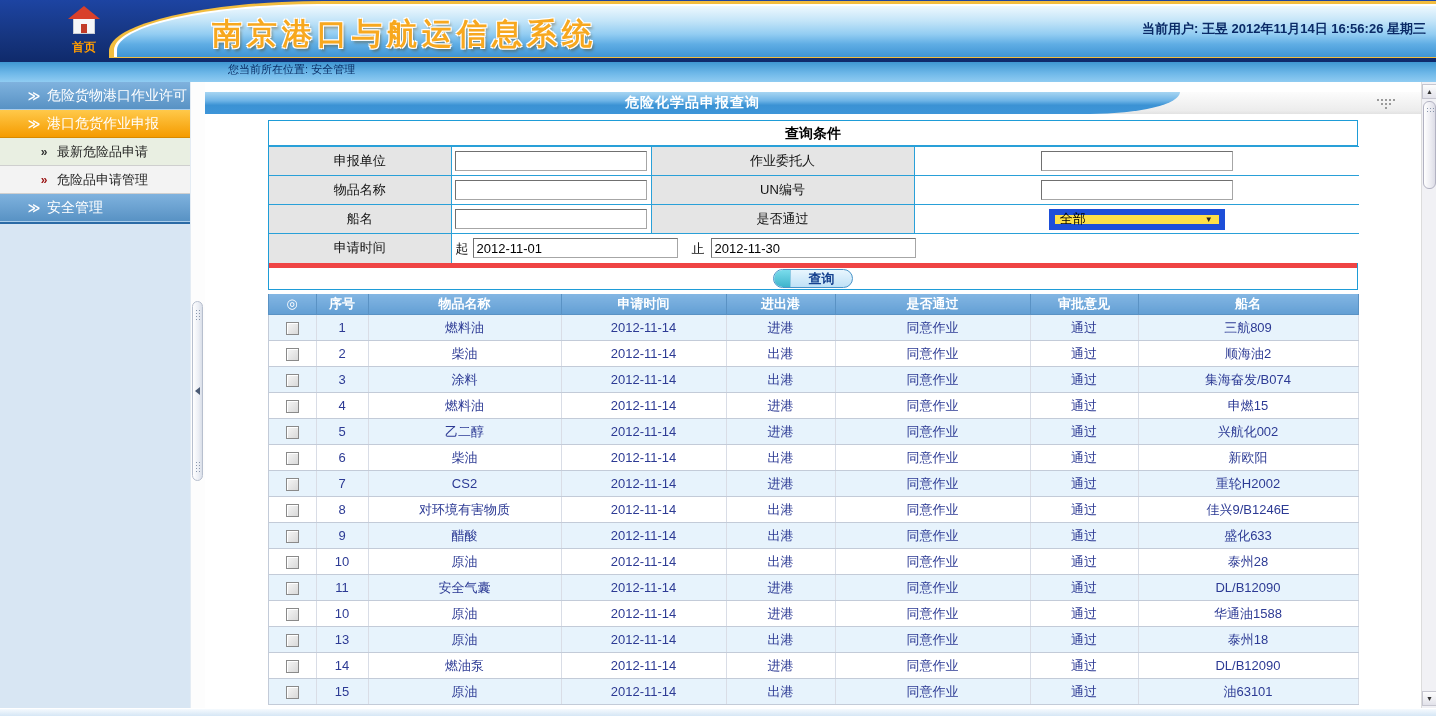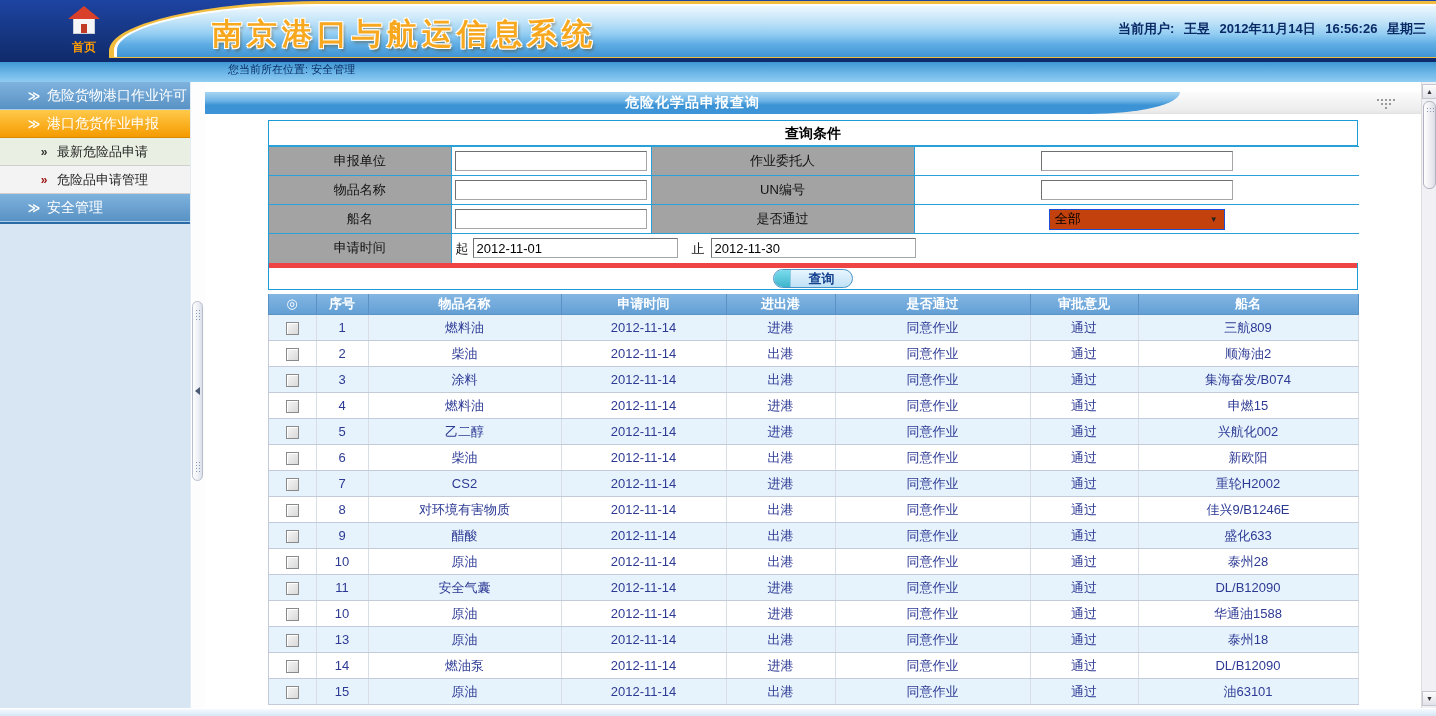--- a/index.html
+++ b/index.html
@@ -19,21 +19,21 @@
   .house .roof { width:0; height:0; margin:0 auto; border-left:16px solid transparent;
     border-right:16px solid transparent; border-bottom:13px solid #d8402a; }
   .house .body { width:22px; height:15px; margin:0 auto; background:#f5f6f8; border:1px solid #c9cdd4;
     border-top:none; position:relative; }
   .house .door { position:absolute; left:7px; bottom:0; width:6px; height:9px; background:#c23b27; }
   .home-label { margin-top:1px; font-size:12px; font-weight:bold; color:#ff9c00; }
   .app-title { position:absolute; left:95px; top:8px; font-size:30px; font-weight:bold;
     letter-spacing:5px; color:#f7a81f;
     text-shadow:1px 1px 0 #fff,-1px -1px 0 #fff,1px -1px 0 #fff,-1px 1px 0 #fff,2px 3px 3px rgba(90,60,0,.45); }
   .user-info { position:absolute; right:10px; top:14px; font-size:13px; font-weight:bold; color:#0a2a66; }
-  .user-info span { margin-left:6px; }
+  .user-info span { }
 
   
   .breadcrumb { height:20px; background:linear-gradient(180deg,#3f97d2 0%,#6db7e8 55%,#90ccf2 100%);
     font-size:11px; color:#0b2f66; line-height:14px; padding-left:228px; }
 
   
   .layout { display:flex; height:626px; }
 
   
   .sidebar { width:190px; display:flex; flex-direction:column; background:#d8e6f3; }
@@ -76,31 +76,31 @@
   .grip { position:absolute; right:26px; top:7px; width:18px; height:10px; cursor:pointer; }
   .grip::before { content:""; position:absolute; left:0; top:0; width:2px; height:2px; background:#9a9a9a;
     box-shadow:4px 0 0 #9a9a9a,8px 0 0 #9a9a9a,12px 0 0 #9a9a9a,16px 0 0 #9a9a9a,4px 4px 0 #9a9a9a,8px 4px 0 #9a9a9a,12px 4px 0 #9a9a9a,8px 8px 0 #9a9a9a; }
 
   
   .query-box { width:1090px; margin:6px auto 0; border:1px solid #1e9cd7; background:#fff; }
   .qhead { height:25px; line-height:25px; text-align:center; font-size:14px; font-weight:bold;
     color:#000; border-bottom:1px solid #29a0d8; }
   .fgrid { width:100%; border-collapse:collapse; table-layout:fixed; }
   .fgrid td { border:1px solid #29a0d8; height:29px; font-size:13px; color:#111; text-align:center; }
-  .fgrid td.flabel { background:#a3a3a3; }
+  .fgrid td.flabel { background:#e5e5e5; }
   .fgrid td.finput { background:#fff; }
   .fgrid tr td:first-child { border-left:none; } .fgrid tr td:last-child { border-right:none; }
   .fgrid tr:last-child td { border-bottom:none; }
   .txt { width:192px; height:20px; border:1px solid #a6a6a6; border-top-color:#707070; border-left-color:#707070;
     font-size:13px; padding:1px 3px; font-family:inherit; }
   .datecell { text-align:left !important; padding-left:4px; }
   .datecell .txt { width:205px; }
   .datecell b { font-weight:normal; margin:0 4px 0 0; }
   .datecell .to { margin:0 6px 0 14px; }
-  .selectbox { display:inline-flex; width:176px; height:21px; border:1px solid #1d4ed8; background:#c2410c;
+  .selectbox { display:inline-flex; width:176px; height:21px; border:6px solid #1d4ed8; background:#fde047;
     align-items:center; cursor:pointer; vertical-align:middle; }
   .selectbox .sel-val { flex:1; text-align:left; padding-left:5px; font-size:13px; color:#000; }
   .selectbox .sel-arrow { font-size:8px; color:#222; padding-right:6px; }
   .btn-row { height:26px; display:flex; align-items:center; justify-content:center; border-top:5px solid #ef4444; }
   .search-btn { display:flex; width:80px; height:19px; border:1px solid #4a94c8; border-radius:10px;
     overflow:hidden; cursor:pointer; background:linear-gradient(180deg,#e9f6fe 0%,#bfe1f6 100%); padding:0; }
   .search-btn .cap { width:17px; height:100%; background:linear-gradient(180deg,#7adcec 0%,#3fb4cc 100%);
     border-right:1px solid #8fcbe4; border-radius:9px 0 0 9px; }
   .search-btn .lbl { flex:1; font-size:13px; font-weight:bold; color:#15418f; line-height:17px; text-align:center; }
 

